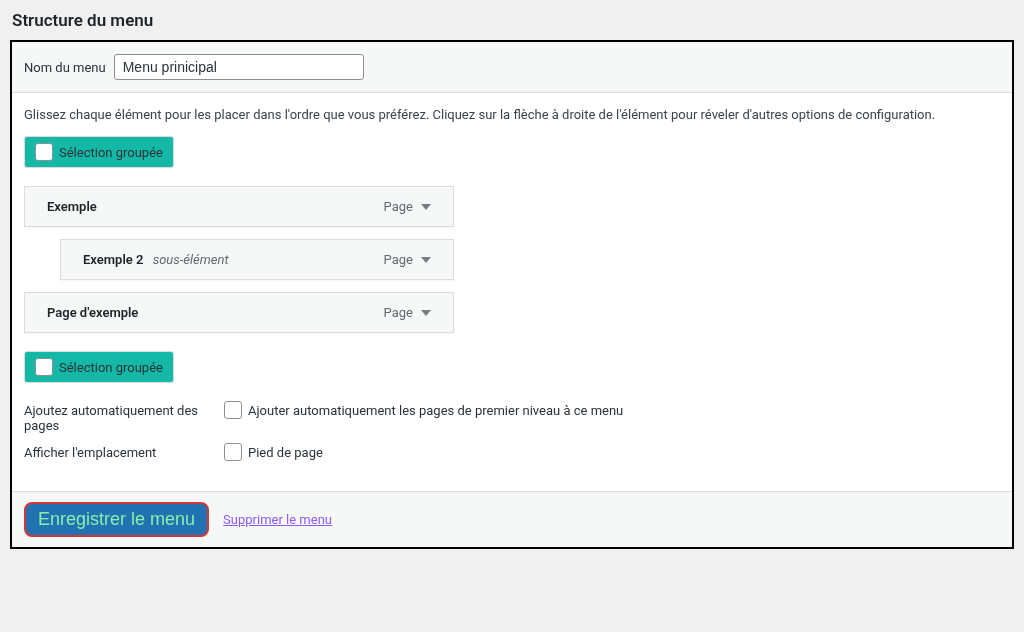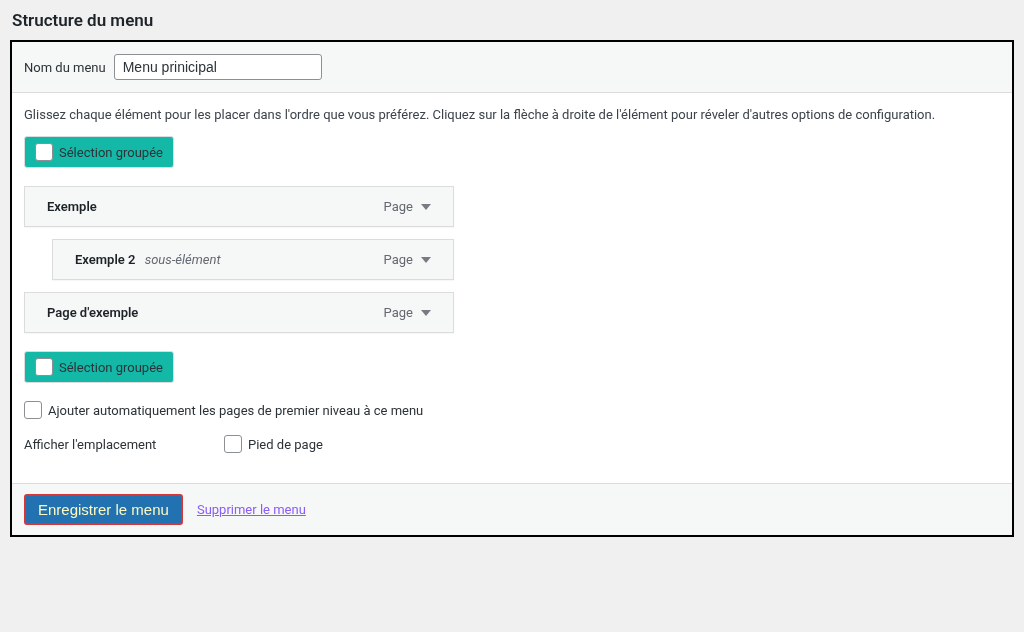--- a/index.html
+++ b/index.html
@@ -31,21 +31,21 @@
   }
   .panel-header label {
     font-size: 13px;
     color: #2c3338;
   }
   .panel-header input[type="text"] {
     font-size: 14px;
     padding: 4px 8px;
     border: 1px solid #8c8f94;
     border-radius: 3px;
-    width: 208px;
+    width: 250px;
     background: #fff;
     color: #2c3338;
   }
   .panel-body {
     padding: 14px 12px;
   }
   .instructions {
     color: #3c434a;
     font-size: 13px;
     margin-bottom: 14px;
@@ -81,21 +81,21 @@
     justify-content: space-between;
     align-items: center;
     background: #f6f7f7;
     border: 1px solid #dcdcde;
     padding: 12px 22px;
     margin-bottom: 12px;
     cursor: move;
     box-shadow: 0 1px 1px rgba(0,0,0,0.03);
   }
   .menu-item.child {
-    margin-left: 28px;
+    margin-left: 36px;
     gap: 27px;
   }
   .menu-item .title {
     font-weight: 600;
     font-size: 13px;
     color: #1d2327;
   }
   .menu-item .title .sub {
     color: #646970;
     font-style: italic;
@@ -164,25 +164,25 @@
   .panel-footer {
     border-top: 1px solid #dcdcde;
     background: #f6f7f7;
     padding: 10px 12px;
     display: flex;
     align-items: center;
     gap: 14px;
   }
   .btn-primary {
     background: #2271b1;
-    color: #fef9c3;
+    color: #86efac;
     border: 2px solid #d63638;
     padding: 5px 12px;
-    font-size: 15px;
-    border-radius: 3px;
+    font-size: 18px;
+    border-radius: 8px;
     cursor: pointer;
   }
   .delete-link {
     color: #8b5cf6;
     text-decoration: underline;
     font-size: 13px;
     cursor: pointer;
   }
 </style>
 </head>
@@ -236,20 +236,21 @@
       </div>
     </div>
 
     <div class="bulk-row">
       <span class="cb"></span>
       <span class="lbl">Sélection groupée</span>
     </div>
 
 
     <div class="settings-row">
+      <div class="label-col">Ajoutez automatiquement des pages</div>
       <div class="opts">
         <div class="opt">
           <span class="cb2">
             
           </span>
           <span>Ajouter automatiquement les pages de premier niveau à ce menu</span>
         </div>
       </div>
     </div>
 

